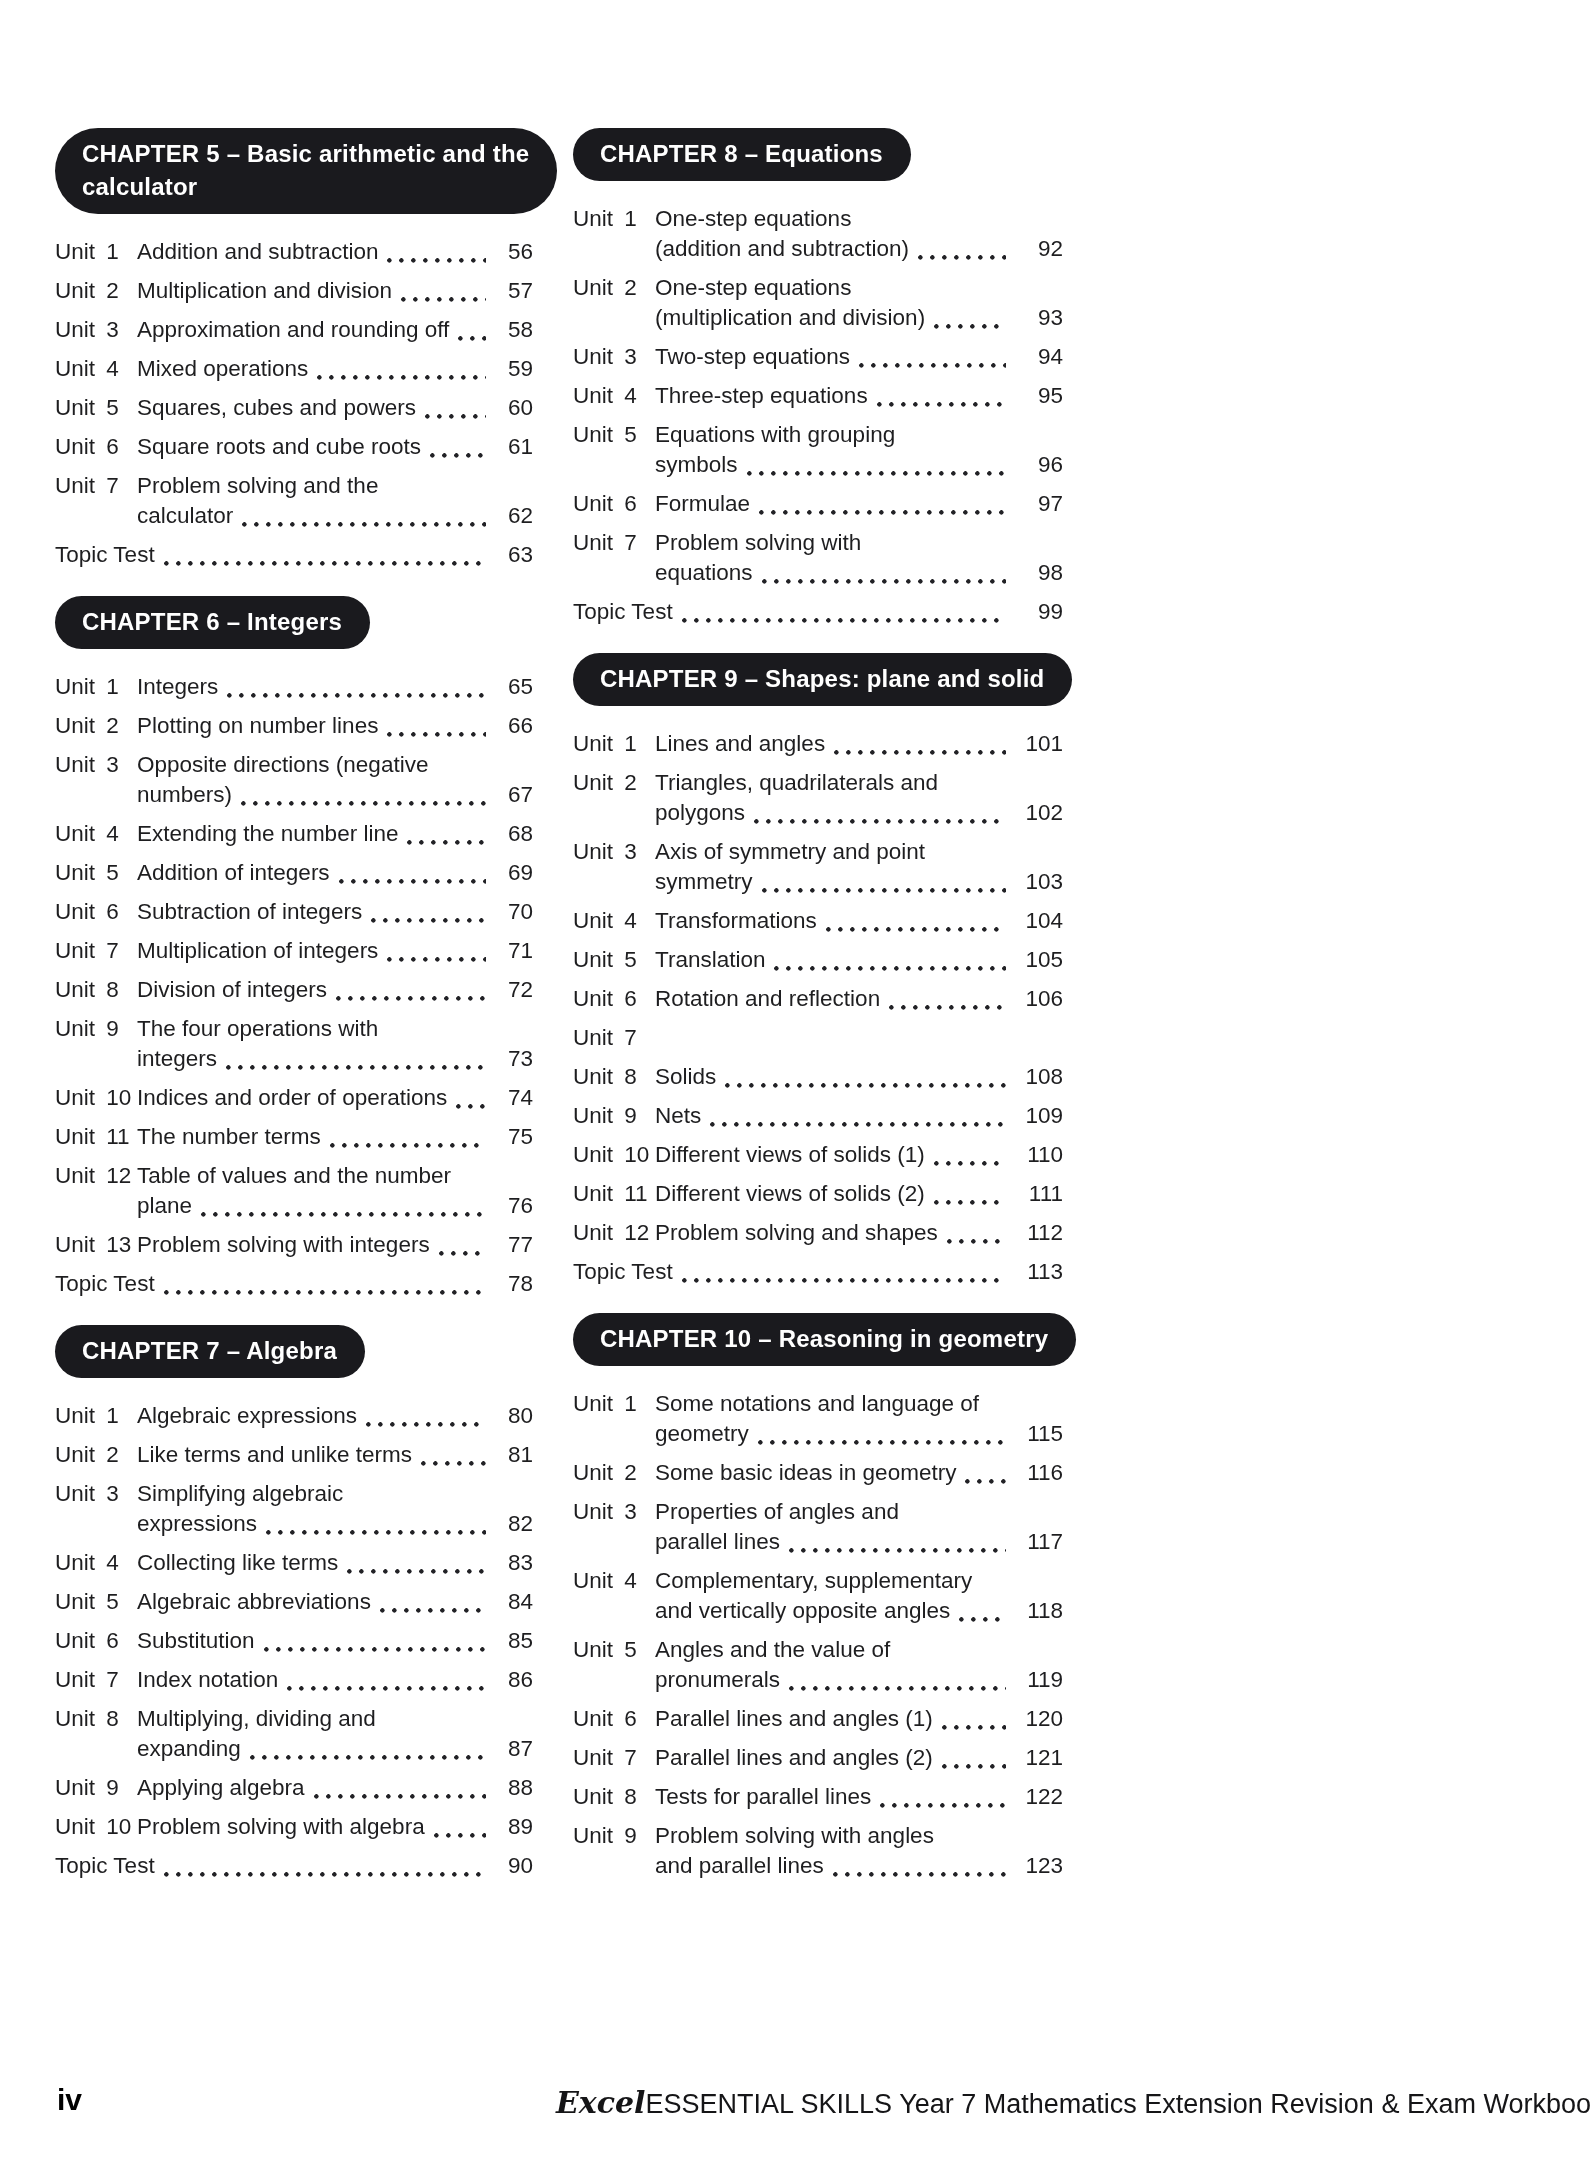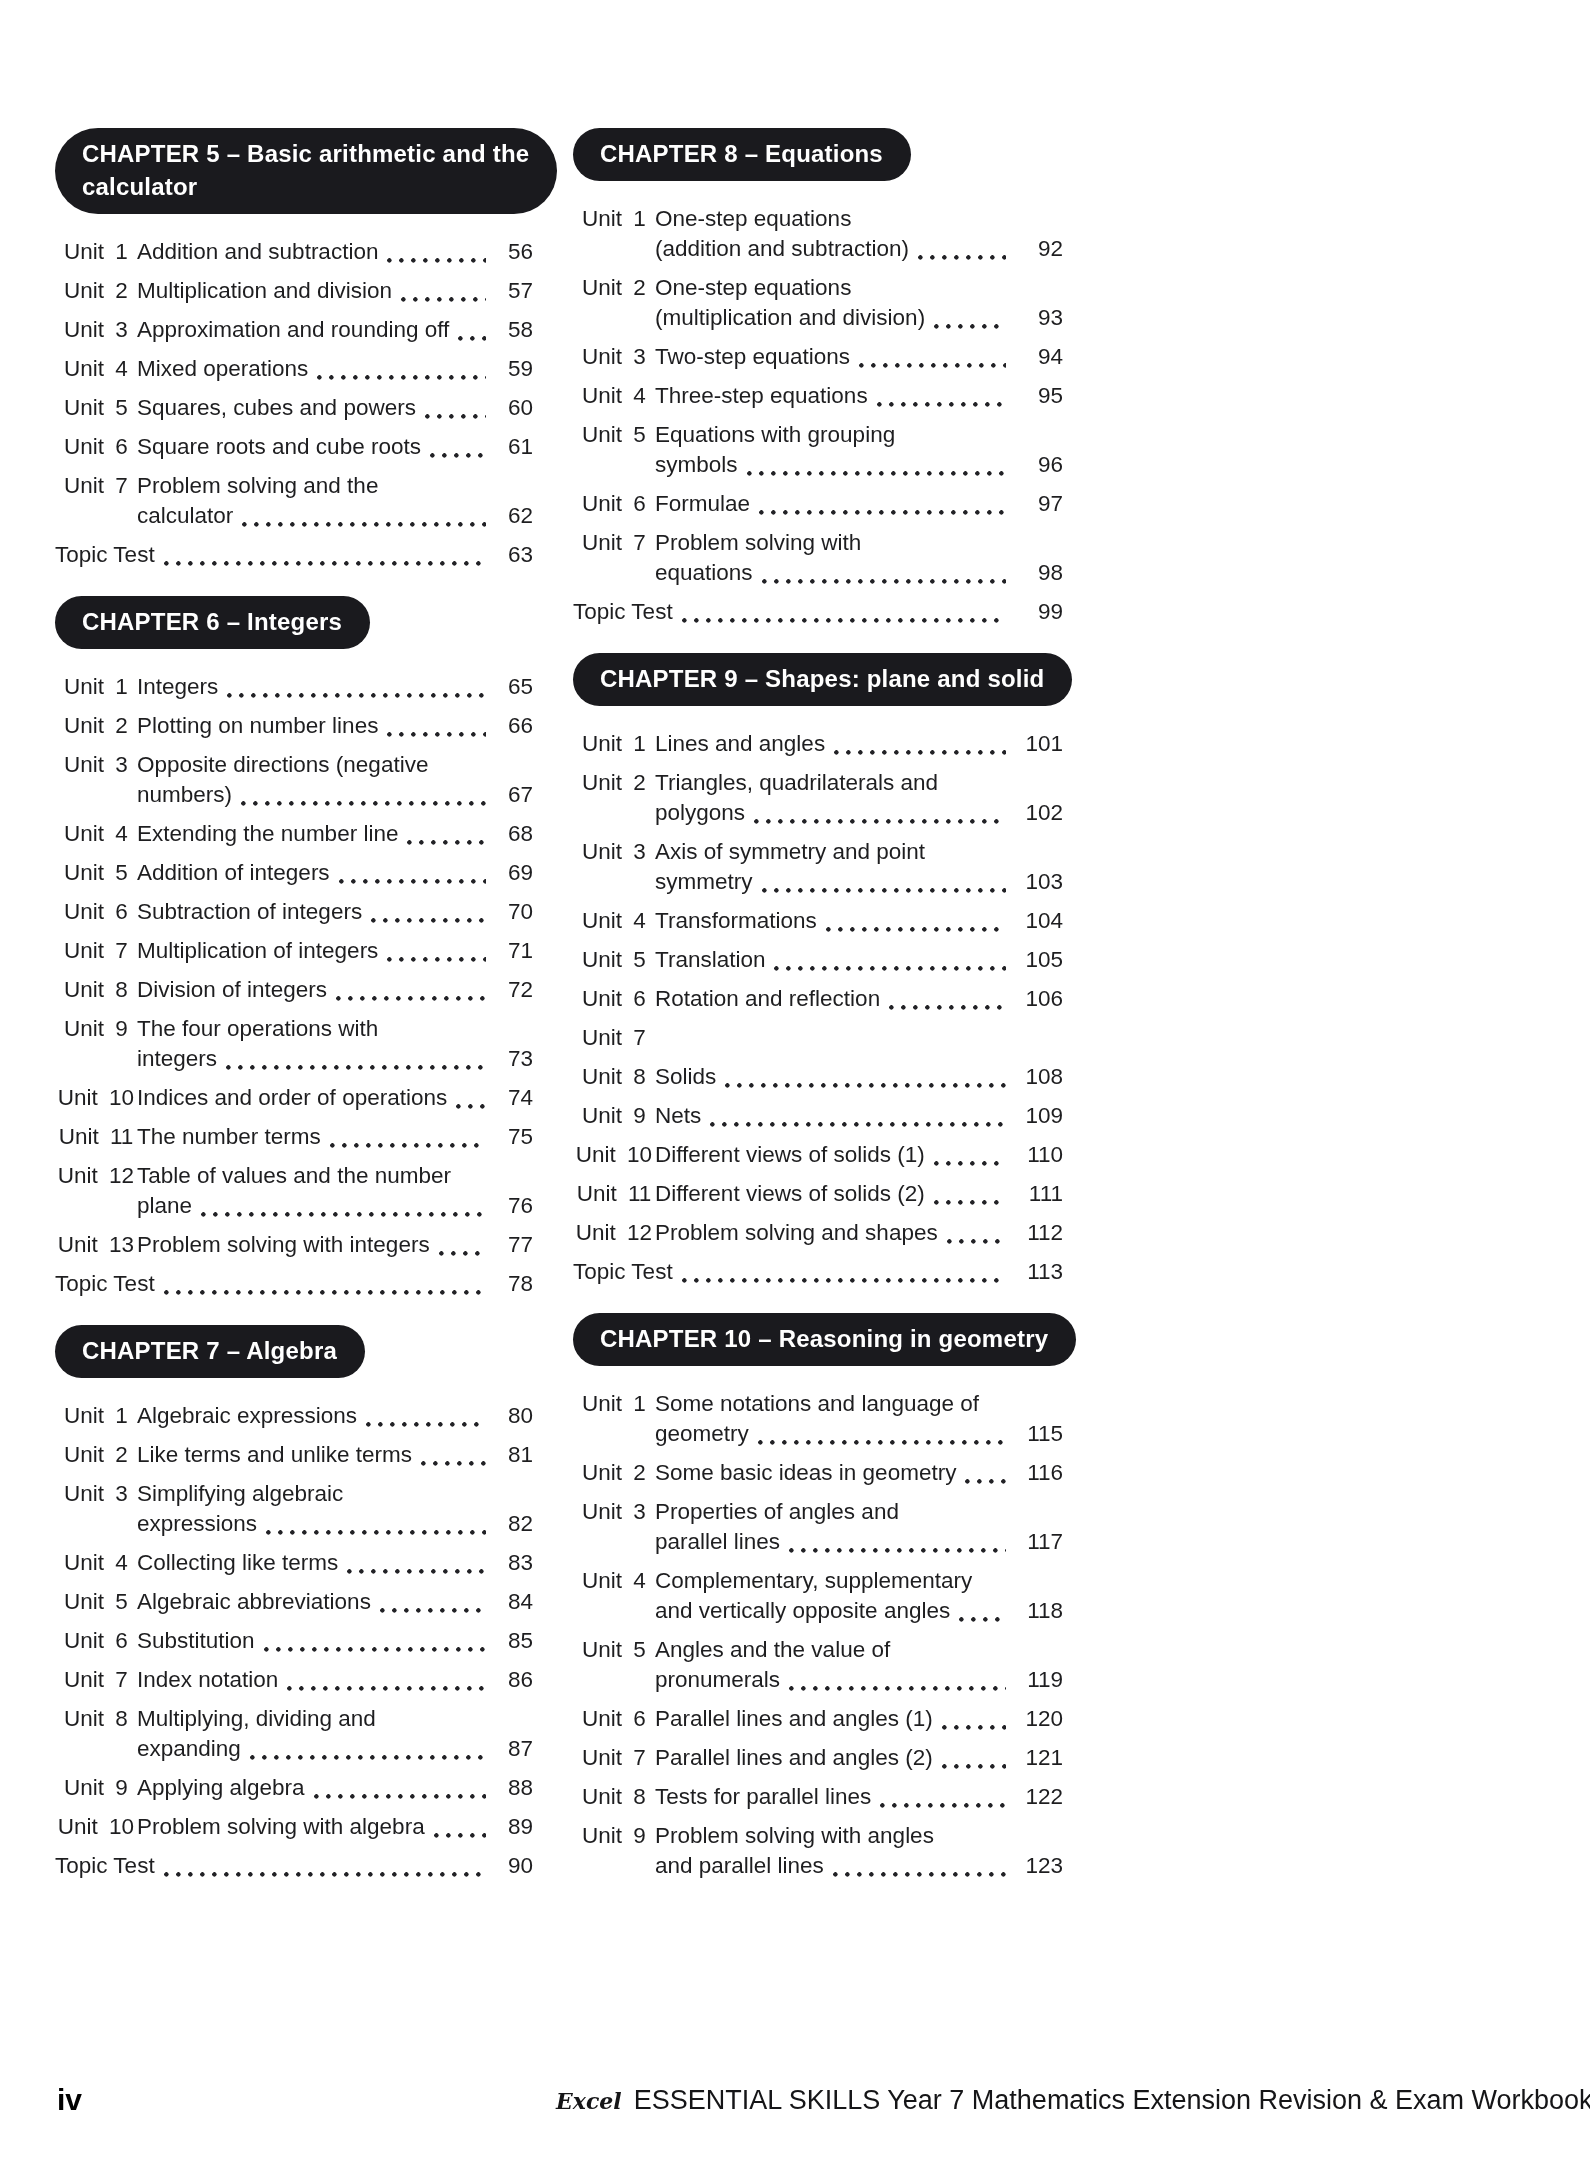--- a/index.html
+++ b/index.html
@@ -14,38 +14,38 @@
   .col.col2{width:490px;}
   .chapter + .chapter{margin-top:26px;}
   .pill{
     display:inline-block;width:max-content;max-width:620px;
     background:#1a1a1e;color:#ffffff;font-weight:700;font-size:24px;
     line-height:33px;padding:9px 28px 11px 27px;border-radius:44px;
     white-space:pre-line;letter-spacing:0.2px;
   }
   .entries{margin-top:23px;}
   .entry{display:flex;align-items:flex-start;margin-bottom:9px;font-size:22.5px;line-height:30px;}
-  .unit{flex:0 0 82px;word-spacing:5px;text-align:center;}
+  .unit{flex:0 0 82px;word-spacing:5px;}
   .body{flex:1 1 auto;display:flex;flex-direction:column;min-width:0;}
   .tline{white-space:nowrap;}
   .tline.last{display:flex;align-items:flex-end;white-space:normal;}
   .ttext{white-space:nowrap;flex:0 1 auto;}
   .leader{
     flex:1 1 auto;min-width:8px;height:5px;align-self:flex-end;
     margin:0 5px 4px 9px;
     background-image:radial-gradient(circle at 2.4px 2.4px, #222226 1.9px, rgba(0,0,0,0) 2.5px);
     background-size:12px 5px;background-repeat:repeat-x;background-position:left bottom;
   }
   .pagenum{flex:0 0 auto;min-width:42px;text-align:right;}
   .col2 .pagenum{min-width:52px;}
   .entry.topic{margin-top:5px;}
   .entry.topic .ttext,.entry.topic .pagenum{font-weight:400;}
   .footer-left{position:absolute;left:57px;top:2083px;font-weight:700;font-size:30px;color:#000000;}
   .footer-right{position:absolute;left:556px;top:2085px;font-size:27px;white-space:nowrap;color:#151517;}
-  .brand{font-family:"DejaVu Serif", serif;font-style:italic;font-weight:700;font-size:22px;margin-right:12px;}
+  .brand{font-family:"DejaVu Serif", serif;font-style:italic;font-weight:700;font-size:30px;}
 </style>
 </head>
 <body>
 
 <div class="page">
   <div class="columns" id="columns">
       <div class="col">
         <section class="chapter"><div class="pill">CHAPTER 5 – Basic arithmetic and the
 calculator</div><div class="entries">
             <div class="entry">

